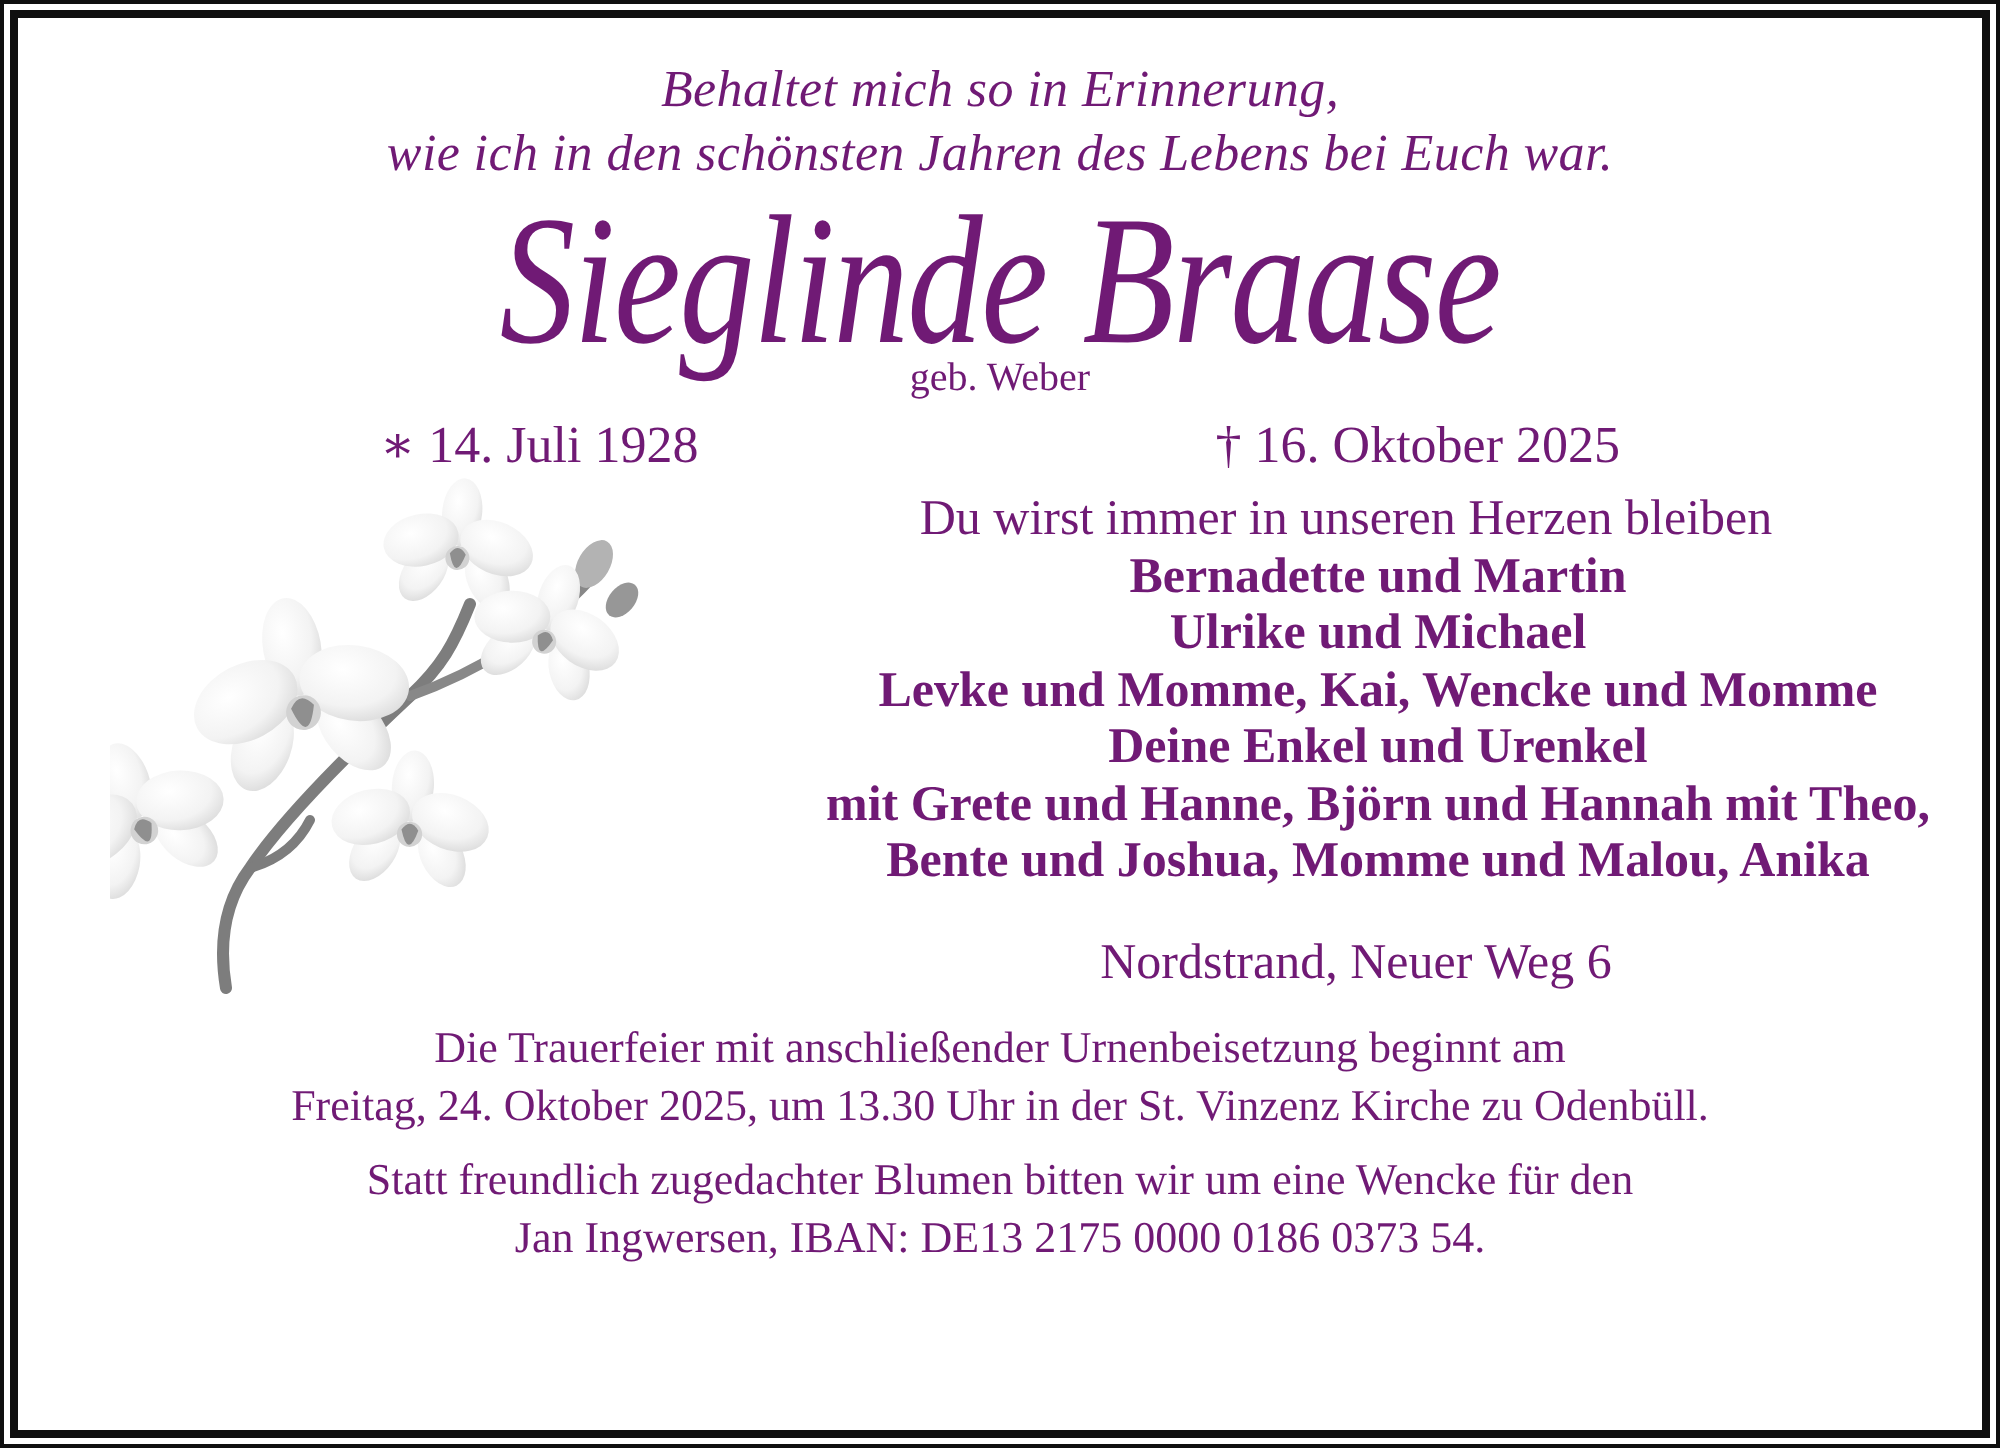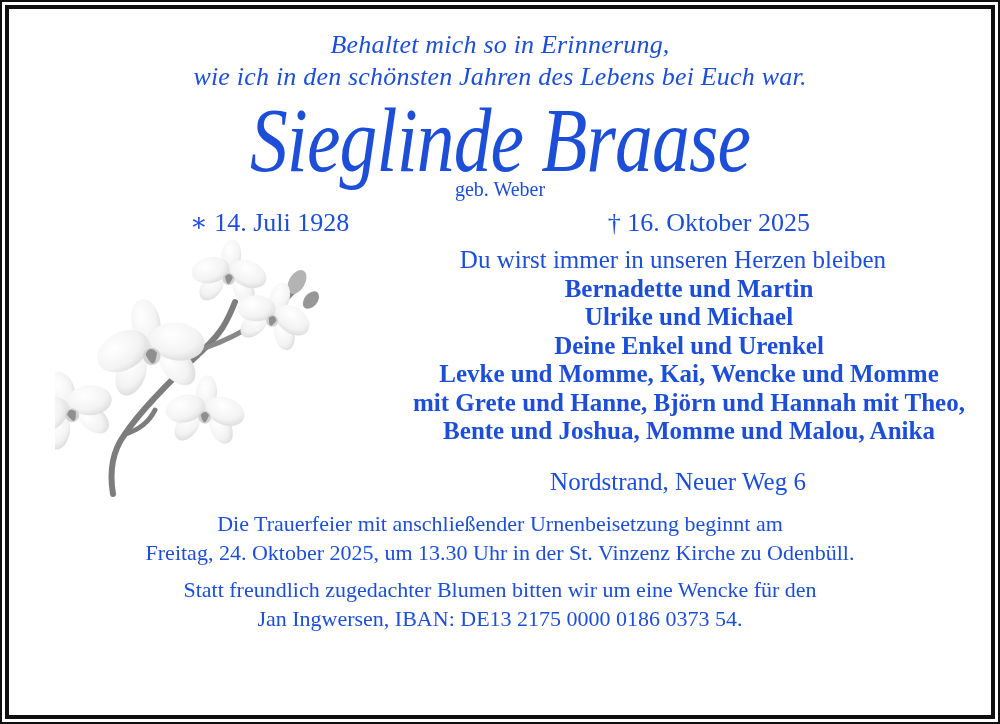--- a/index.html
+++ b/index.html
@@ -3,21 +3,21 @@
 <meta charset="utf-8">
 <title>Traueranzeige</title>
 <style>
   html,body{margin:0;padding:0;background:#ffffff;}
   .page{
     position:relative;
     width:1000px;height:724px;
     background:#ffffff;
     overflow:hidden;
     font-family:"Liberation Serif","DejaVu Serif",serif;
-    color:#1d4ed8;
+    color:#701a75;
   }
   .outer-line{position:absolute;inset:0;border:2px solid #0f0f0f;pointer-events:none;}
   .inner-line{position:absolute;inset:5px;border:4px solid #0f0f0f;pointer-events:none;}
   .content{position:absolute;inset:9px;text-align:center;}
 
   .epigraph{margin-top:20px;font-style:italic;font-size:26px;line-height:32px;letter-spacing:.2px;}
 
   .name{
     margin:4px 0 0 0;
     font-size:92px;line-height:86px;font-weight:400;font-style:italic;
@@ -96,22 +96,22 @@
           <use href="#bloom" transform="translate(218,82) rotate(18)"></use>
           <use href="#bloom" transform="translate(150,178) scale(1.05) rotate(4)"></use>
           <use href="#bloom" transform="translate(96,116) scale(1.45) rotate(-10)"></use>
         </svg>
       </div>
 
       <div class="family">
         <div class="intro">Du wirst immer in unseren Herzen bleiben</div>
         <div class="fam-line">Bernadette und Martin</div>
         <div class="fam-line">Ulrike und Michael</div>
+        <div class="fam-line">Levke und Momme, Kai, Wencke und Momme</div>
         <div class="fam-line">Deine Enkel und Urenkel</div>
-        <div class="fam-line">Levke und Momme, Kai, Wencke und Momme</div>
         <div class="fam-line">mit Grete und Hanne, Björn und Hannah mit Theo,</div>
         <div class="fam-line">Bente und Joshua, Momme und Malou, Anika</div>
       </div>
 
       <div class="address">Nordstrand, Neuer Weg 6</div>
     </div>
 
     <div class="ceremony">
       <div class="para">
         <div>Die Trauerfeier mit anschließender Urnenbeisetzung beginnt am</div>

